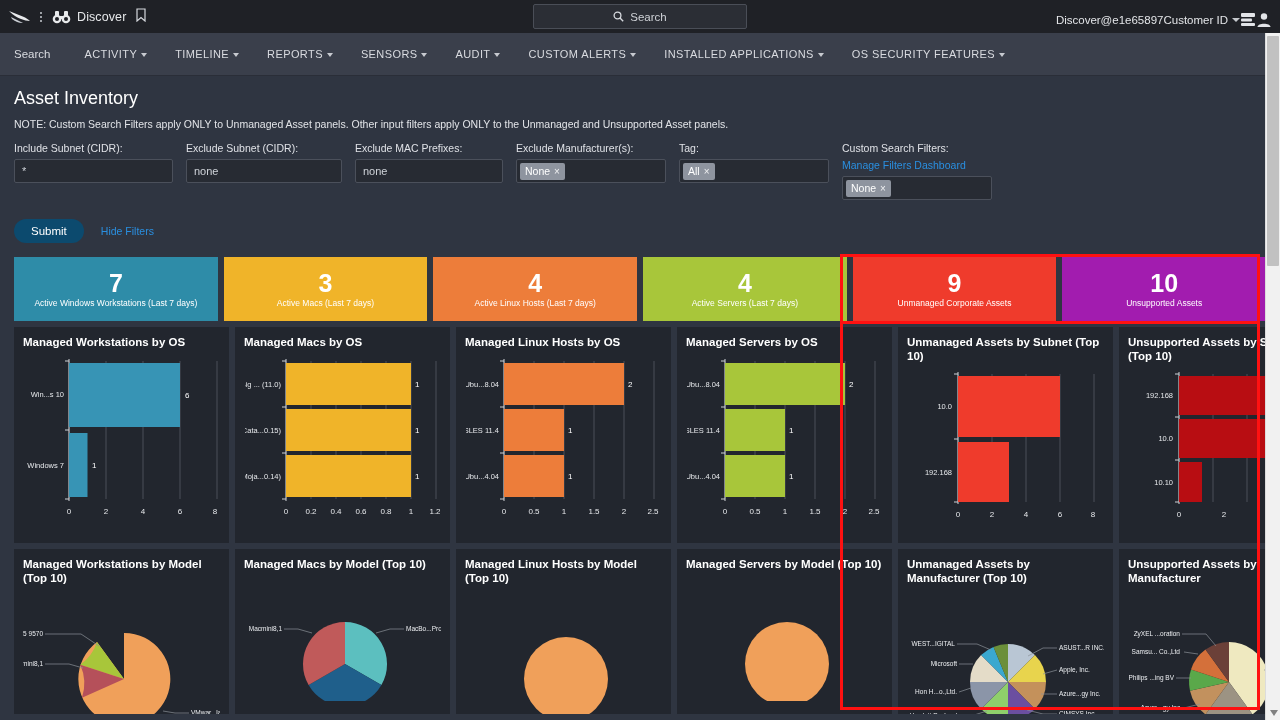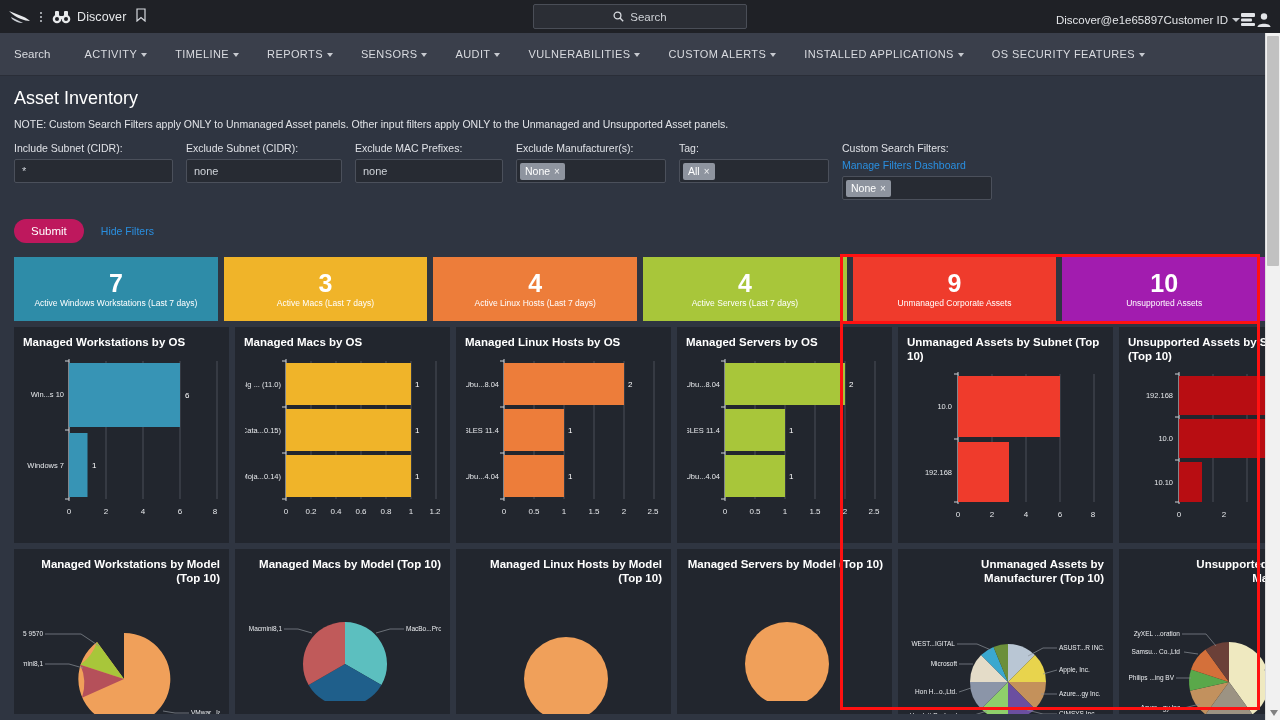--- a/index.html
+++ b/index.html
@@ -81,21 +81,21 @@
   }
   .fselect .caret { width:0;height:0;border-left:4px solid transparent;border-right:4px solid transparent;border-top:4px solid #2b2e35; }
   .clearbtn {
     background: #7e848f; border: 1px solid #5d636e; border-radius: 2px; height: 25px; width: 25px;
     display: flex; align-items: center; justify-content: center; color: #ffffff; font-size: 12px;
   }
   .link-blue { color: #2a8fe0; font-size: 10.5px; text-decoration: none; display:block; margin-bottom: 5px; }
 
   .actions { display: flex; align-items: center; gap: 17px; padding-top: 19px; }
   .btn-submit {
-    background: #be185d; color: #ffffff; border: none; border-radius: 12px;
+    background: #0c4a6e; color: #ffffff; border: none; border-radius: 12px;
     font-size: 11.5px; padding: 6px 17px; font-family: inherit;
   }
   .hide-filters { color: #2a8fe0; font-size: 10.5px; }
 
   
   .kpis { display: flex; gap: 6px; padding-top: 14px; position: relative; }
   .kpi {
     flex: 1; height: 64px; display: flex; flex-direction: column;
     align-items: center; justify-content: center; gap: 2px;
   }
@@ -104,21 +104,21 @@
   .redbox {
     position: absolute; left: 826px; top: 11px; width: 420px; height: 70px;
     border: 3px solid #ff1111; pointer-events: none;
   }
 
   
   .grid { display: flex; gap: 6px; padding-top: 6px; position: relative; border-radius: 21px; }
   .col { flex: 1; display: flex; flex-direction: column; gap: 6px; }
   .panel { background: #22262e; padding: 8px 9px 4px 9px; position: relative; }
   .panel.r1 { height: 216px; }
-  .panel.r2 { height: 165px; overflow: hidden; text-align: right; }
+  .panel.r2 { height: 165px; overflow: hidden; }
   .panel-title { color: #ffffff; font-size: 11.5px; font-weight: bold; line-height: 1.25; }
   .redbox2 {
     position: absolute; left: 826px; top: 0px; width: 420px; height: 389px;
     border: 3px solid #ff1111; pointer-events: none; z-index: 5;
   }
 
   
   .chart-svg { display: block; margin: 0 auto; }
   .axis-line { stroke: #cfd2d7; stroke-width: 1; }
   .grid-line { stroke: #4a4f59; stroke-width: 1; }
@@ -217,24 +217,20 @@
     <div class="nav-item">
       <span>REPORTS</span>
       <i class="nav-caret"></i>
     </div>
     <div class="nav-item">
       <span>SENSORS</span>
       <i class="nav-caret"></i>
     </div>
     <div class="nav-item">
       <span>AUDIT</span>
-      <i class="nav-caret"></i>
-    </div>
-    <div class="nav-item">
-      <span>VULNERABILITIES</span>
       <i class="nav-caret"></i>
     </div>
     <div class="nav-item">
       <span>CUSTOM ALERTS</span>
       <i class="nav-caret"></i>
     </div>
     <div class="nav-item">
       <span>INSTALLED APPLICATIONS</span>
       <i class="nav-caret"></i>
     </div>

